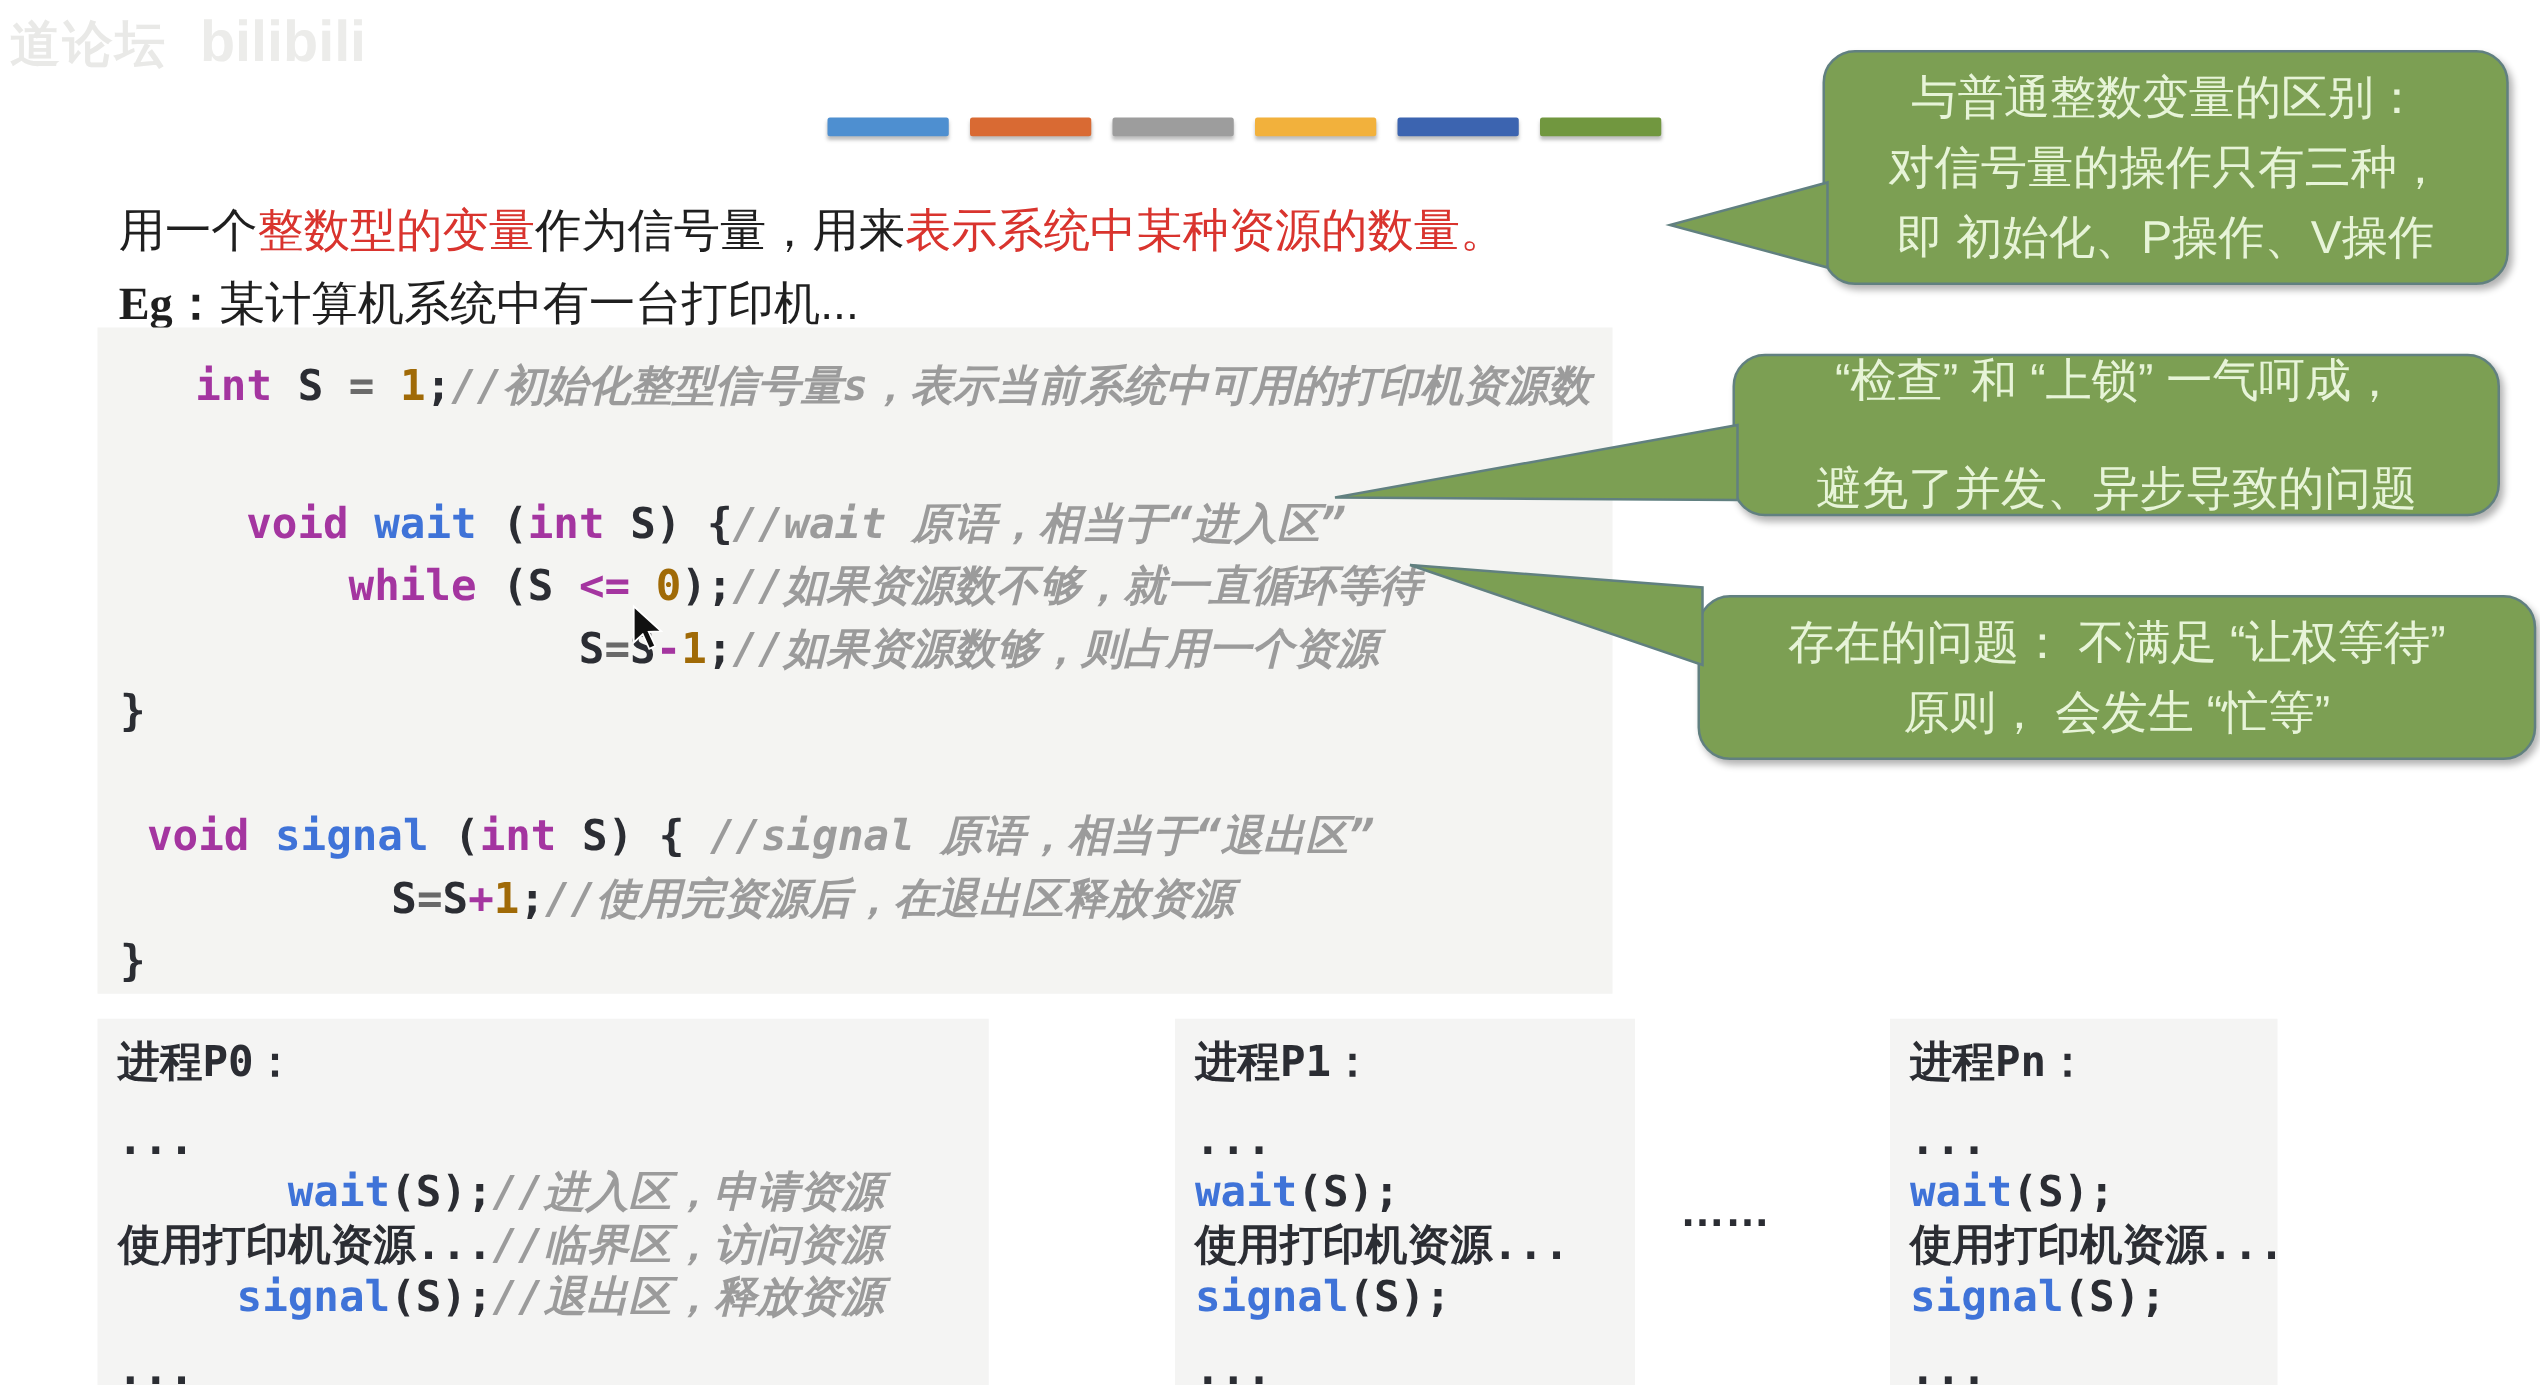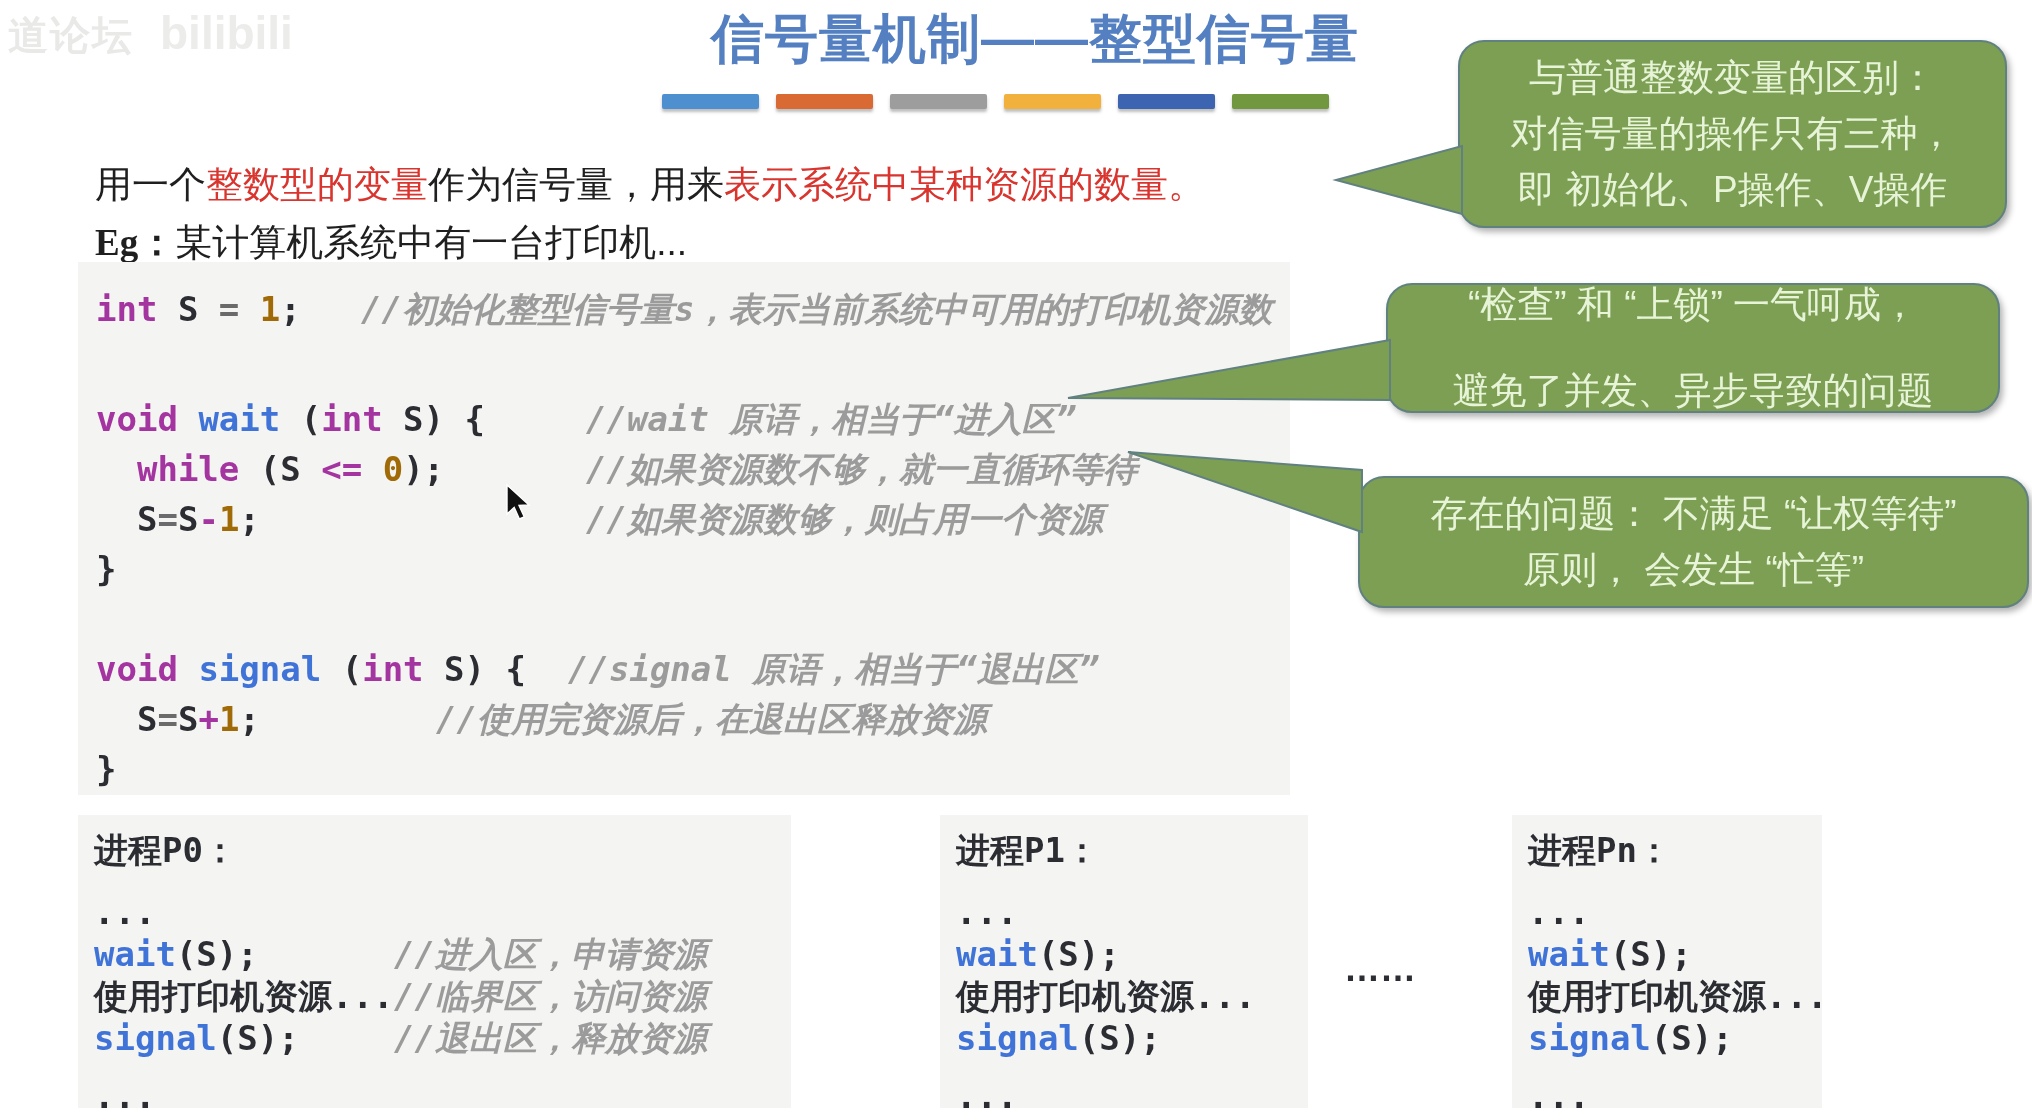--- a/index.html
+++ b/index.html
@@ -21,21 +21,21 @@
   .intro1{position:absolute;left:95px;top:160px;font-size:37px;white-space:nowrap;}
   .intro1 .red{color:#d9342e;}
   .intro2{position:absolute;left:95px;top:218px;font-size:37px;white-space:nowrap;}
   .egb{font-family:Liberation Serif, serif;font-weight:bold;}
 
   
   .codeblock{position:absolute;left:78px;top:262px;width:1212px;height:533px;
              background:#f4f4f2;padding:22px 0 0 18px;box-sizing:border-box;
              font-family:"DejaVu Sans Mono", monospace;font-weight:bold;font-size:34px;}
   .code-line{line-height:50px;white-space:pre;}
-  .codecol{display:inline-block;}
+  .codecol{display:inline-block;text-align:right;}
   .cw1{min-width:265px;} .cw2{min-width:490px;} .cw3{min-width:472px;} .cw4{min-width:340px;}
   .kw{color:#a435a0;} .fn{color:#3f73d8;} .num{color:#a06a07;}
   .pl{color:#2b2d33;} .op{color:#6a6a6a;}
   .cm{color:#9b9b9b;font-style:italic;}
 
   
   .bubble{position:absolute;background:#7c9f53;border:2px solid #618080;border-radius:26px;
           box-shadow:3px 4px 6px rgba(0,0,0,.3);color:#e7f4d8;text-align:center;
           font-size:37px;box-sizing:border-box;display:flex;flex-direction:column;justify-content:center;}
   .bubble .bline{line-height:56px;white-space:nowrap;}
@@ -61,21 +61,20 @@
 </style>
 </head>
 <body>
 
 <div class="slide">
 
   <div class="watermark">
     <span>道论坛</span><span class="wm2">bilibili</span>
   </div>
 
-  <div class="title">信号量机制——整型信号量</div>
 
   <div class="dashes">
       <span class="dash" style="background: rgb(78, 143, 208);"></span>
       <span class="dash" style="background: rgb(217, 106, 51);"></span>
       <span class="dash" style="background: rgb(157, 157, 157);"></span>
       <span class="dash" style="background: rgb(242, 177, 60);"></span>
       <span class="dash" style="background: rgb(60, 100, 176);"></span>
       <span class="dash" style="background: rgb(113, 151, 63);"></span>
     </div>
 

